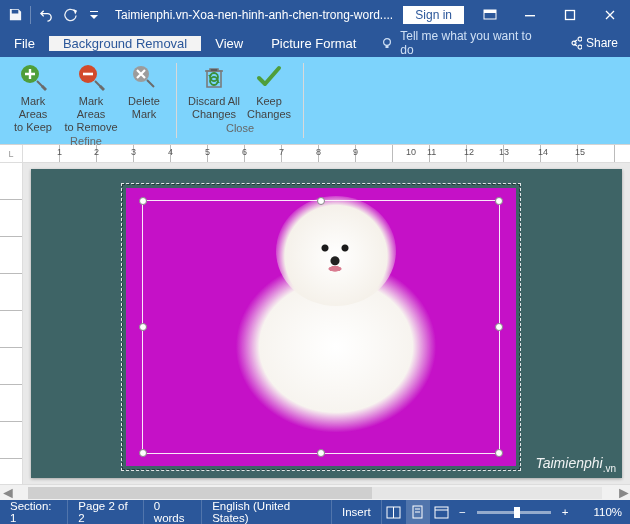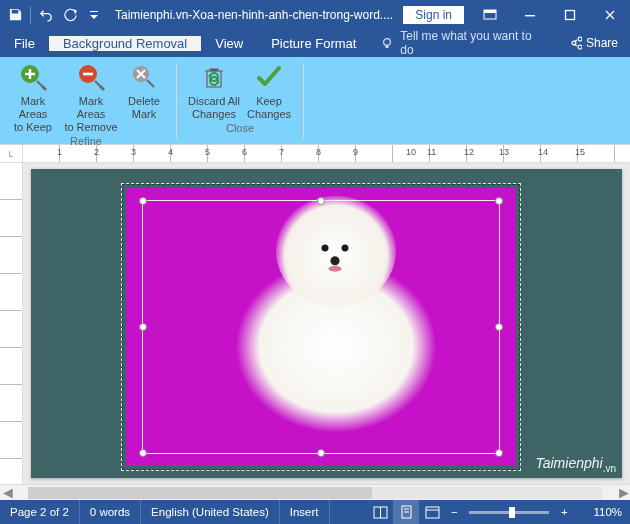--- a/index.html
+++ b/index.html
@@ -258,20 +258,21 @@
 
 <div class="scroll-h">
   <span style="width:14px;text-align:center;color:#888">◄</span>
   <div class="track">
       <div class="thumb"></div>
     </div>
   <span style="width:14px;text-align:center;color:#888">►</span>
 </div>
 
 <div class="statusbar">
+  <div class="sb-item">Section: 1</div>
   <div class="sb-item">Page 2 of 2</div>
   <div class="sb-item">0 words</div>
   <div class="sb-item">English (United States)</div>
   <div class="sb-item">Insert</div>
   <div class="sb-flex"></div>
   <div class="view-btn">
       <svg width="15" height="13">
         <rect x="1" y="1" width="13" height="11" fill="none" stroke="#fff"></rect>
         <line x1="7.5" y1="1" x2="7.5" y2="12" stroke="#fff"></line>
       </svg>

